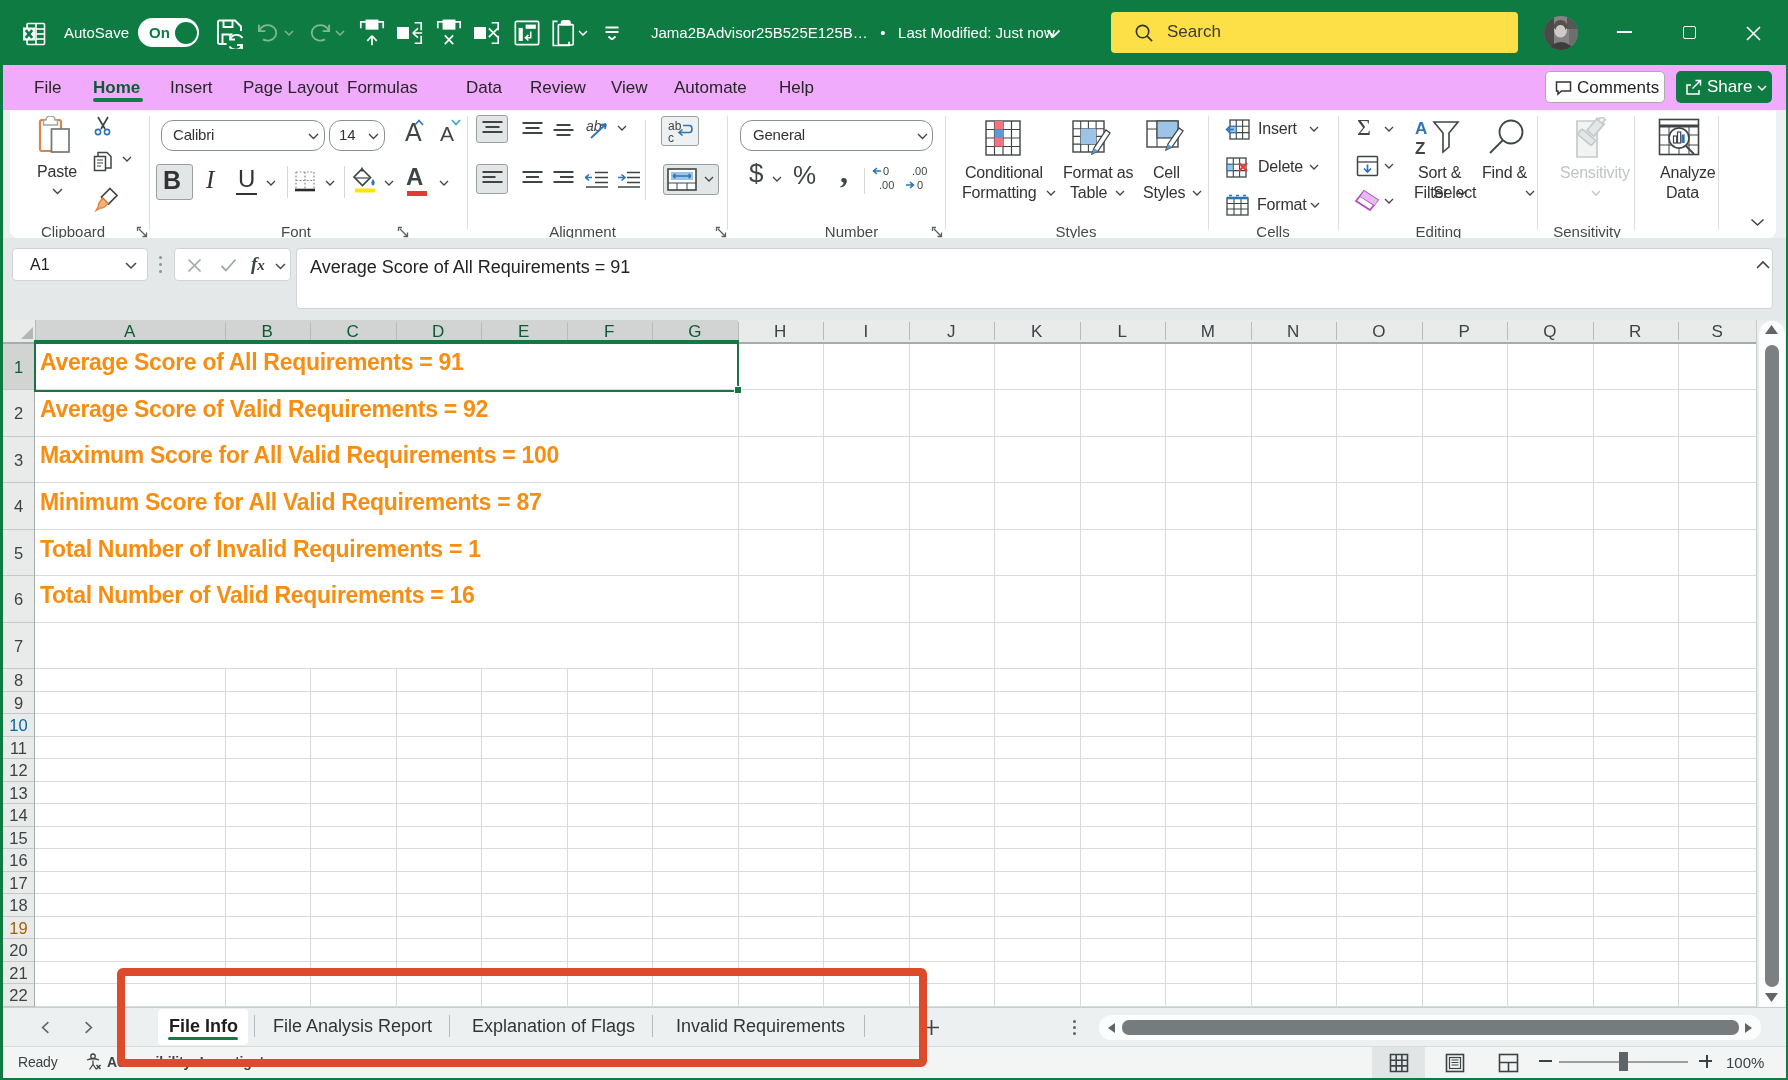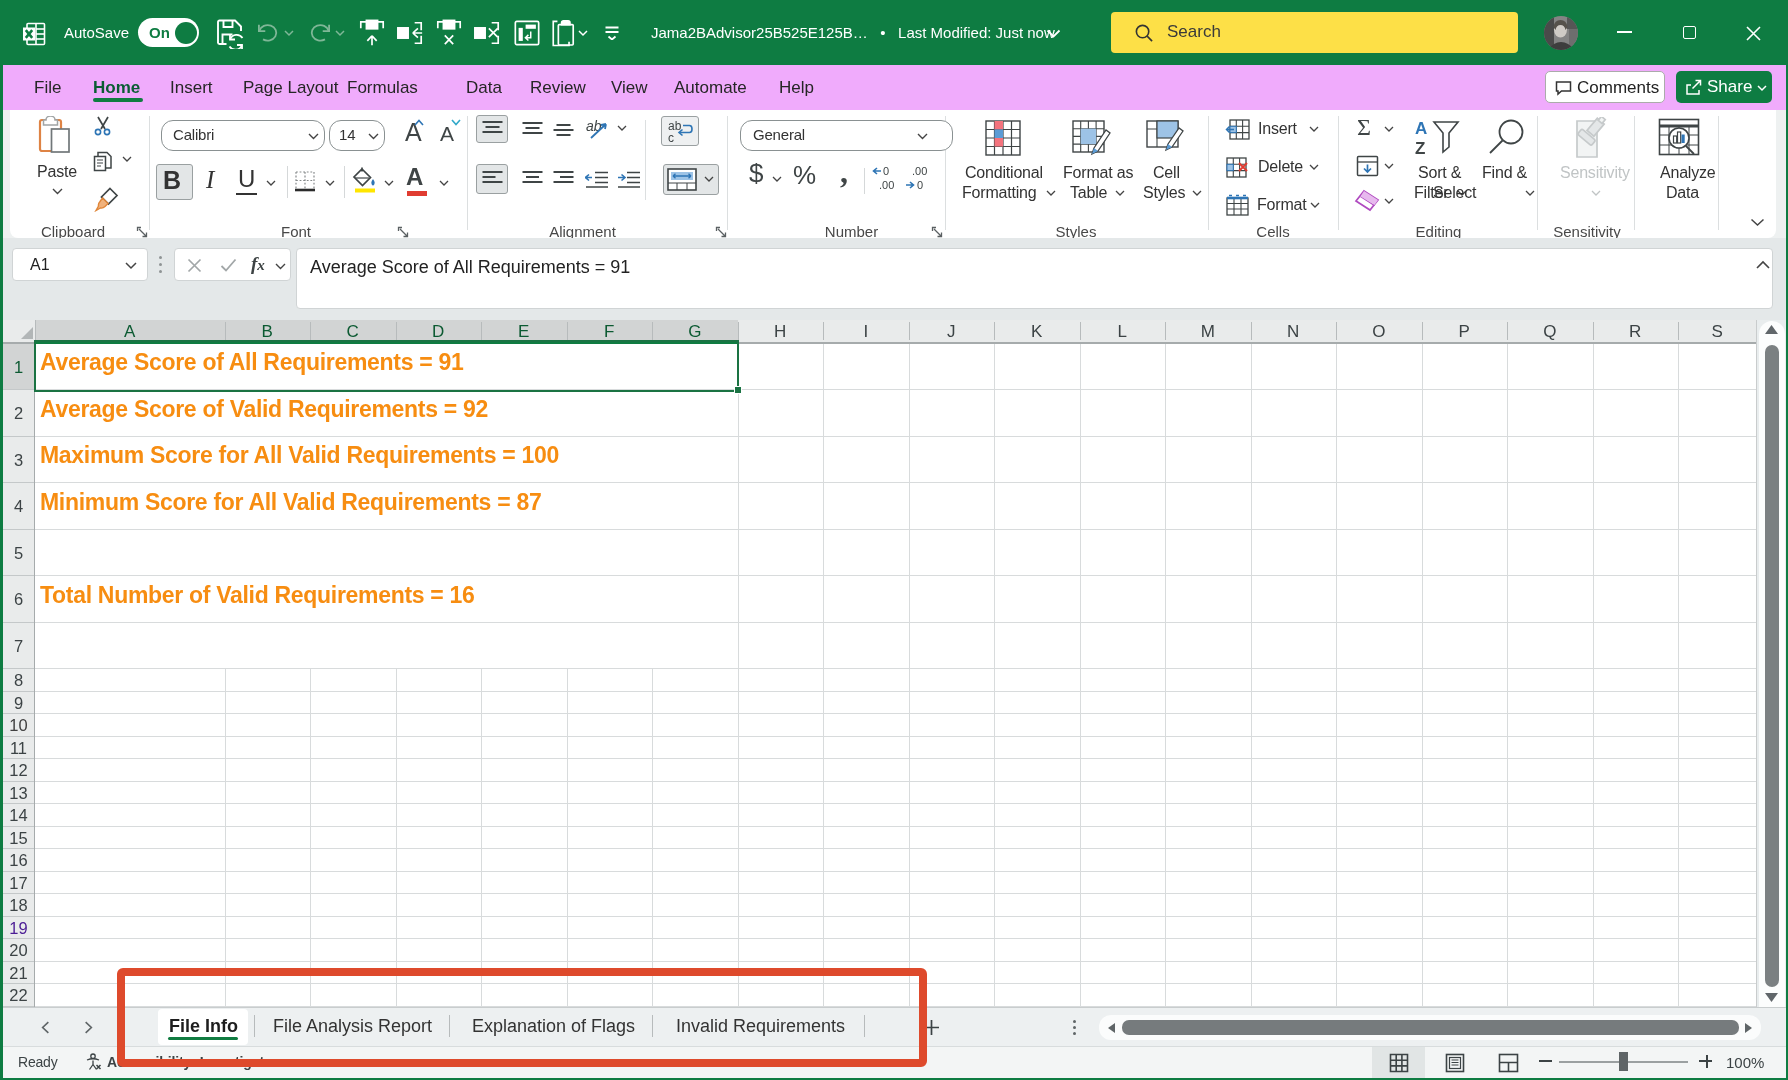--- a/index.html
+++ b/index.html
@@ -319,21 +319,21 @@
   </svg>
   <svg class="abs" style="left:694px;top:66px" width="10" height="7" viewBox="0 0 10 7" fill="none" stroke="#444" stroke-width="1.3">
       <path d="M1 1 l4 4 4-4"></path>
     </svg>
   <div class="abs" style="left:635px;top:10px;width:1px;height:80px;background:#dcdfe0;"></div>
   <div class="glabel" style="left:535px;width:75px;">Alignment</div>
   <svg class="abs" style="left:705px;top:116px" width="12" height="12" viewBox="0 0 12 12" fill="none" stroke="#5a6062" stroke-width="1.3">
     <path d="M1.5 5 v-3.5 h3.5 M3 3 l7 7 M10.5 6.5 v4 h-4"></path>
   </svg>
 
-  <div class="rbox" style="left:730px;top:10px;width:213px;height:31px;">
+  <div class="rbox" style="left:730px;top:10px;width:193px;height:31px;">
     <div class="rlab" style="left:12px;top:5px;font-size:15px;">General</div>
     <svg class="abs" style="left:176px;top:12px" width="11" height="7" viewBox="0 0 11 7" fill="none" stroke="#444" stroke-width="1.4">
         <path d="M1 1 l4.5 4.5 4.5-4.5"></path>
       </svg>
   </div>
   <div class="abs" style="left:739px;top:48px;font-size:26px;color:#3f4546;">$</div>
   <svg class="abs" style="left:762px;top:66px" width="10" height="7" viewBox="0 0 10 7" fill="none" stroke="#444" stroke-width="1.3">
       <path d="M1 1 l4 4 4-4"></path>
     </svg>
   <div class="abs" style="left:783px;top:50px;font-size:26px;color:#3f4546;">%</div>
@@ -577,30 +577,30 @@
   <div class="abs" style="left:33.0px;top:0px;width:1px;height:21.5px;background:#b7bbbc;"></div>
   <div class="rowhdr" style="top:23.5px;height:46.5px;line-height:46.5px;background:#d2d4d4;color:#0c5a32;">1</div>
   <div class="rowhdr" style="top:70.0px;height:46.5px;line-height:46.5px;background:#e9ebeb;color:#3c4345;">2</div>
   <div class="rowhdr" style="top:116.6px;height:46.5px;line-height:46.5px;background:#e9ebeb;color:#3c4345;">3</div>
   <div class="rowhdr" style="top:163.1px;height:46.6px;line-height:46.6px;background:#e9ebeb;color:#3c4345;">4</div>
   <div class="rowhdr" style="top:209.7px;height:46.6px;line-height:46.6px;background:#e9ebeb;color:#3c4345;">5</div>
   <div class="rowhdr" style="top:256.2px;height:46.6px;line-height:46.6px;background:#e9ebeb;color:#3c4345;">6</div>
   <div class="rowhdr" style="top:302.8px;height:46.6px;line-height:46.6px;background:#e9ebeb;color:#3c4345;">7</div>
   <div class="rowhdr" style="top:349.4px;height:22.5px;line-height:22.5px;background:#e9ebeb;color:#3c4345;">8</div>
   <div class="rowhdr" style="top:371.9px;height:22.5px;line-height:22.5px;background:#e9ebeb;color:#3c4345;">9</div>
-  <div class="rowhdr" style="top:394.4px;height:22.5px;line-height:22.5px;background:#e9ebeb;color:#404040;text-align:center;">10</div>
+  <div class="rowhdr" style="top:394.4px;height:22.5px;line-height:22.5px;background:#e9ebeb;color:#0369a1;text-align:center;">10</div>
   <div class="rowhdr" style="top:416.9px;height:22.5px;line-height:22.5px;background:#e9ebeb;color:#3c4345;">11</div>
   <div class="rowhdr" style="top:439.4px;height:22.5px;line-height:22.5px;background:#e9ebeb;color:#3c4345;">12</div>
   <div class="rowhdr" style="top:461.9px;height:22.5px;line-height:22.5px;background:#e9ebeb;color:#3c4345;">13</div>
   <div class="rowhdr" style="top:484.4px;height:22.5px;line-height:22.5px;background:#e9ebeb;color:#3c4345;">14</div>
   <div class="rowhdr" style="top:506.9px;height:22.5px;line-height:22.5px;background:#e9ebeb;color:#3c4345;">15</div>
   <div class="rowhdr" style="top:529.4px;height:22.5px;line-height:22.5px;background:#e9ebeb;color:#3c4345;">16</div>
   <div class="rowhdr" style="top:551.9px;height:22.5px;line-height:22.5px;background:#e9ebeb;color:#3c4345;">17</div>
   <div class="rowhdr" style="top:574.4px;height:22.5px;line-height:22.5px;background:#e9ebeb;color:#3c4345;">18</div>
-  <div class="rowhdr" style="top:596.9px;height:22.5px;line-height:22.5px;background:#e9ebeb;color:#4c1d95;">19</div>
+  <div class="rowhdr" style="top:596.9px;height:22.5px;line-height:22.5px;background:#e9ebeb;color:#a16207;">19</div>
   <div class="rowhdr" style="top:619.4px;height:22.5px;line-height:22.5px;background:#e9ebeb;color:#3c4345;">20</div>
   <div class="rowhdr" style="top:641.9px;height:22.5px;line-height:22.5px;background:#e9ebeb;color:#3c4345;">21</div>
   <div class="rowhdr" style="top:664.4px;height:22.5px;line-height:22.5px;background:#e9ebeb;color:#3c4345;">22</div>
   <div class="abs" style="left:31.5px;top:23.5px;width:1.5px;height:663.4px;background:#a6abac;"></div>
   <div class="abs" style="left:0;top:69.0px;width:31.5px;height:1px;background:#c4c8c9;"></div>
   <div class="abs" style="left:0;top:115.6px;width:31.5px;height:1px;background:#c4c8c9;"></div>
   <div class="abs" style="left:0;top:162.1px;width:31.5px;height:1px;background:#c4c8c9;"></div>
   <div class="abs" style="left:0;top:208.7px;width:31.5px;height:1px;background:#c4c8c9;"></div>
   <div class="abs" style="left:0;top:255.2px;width:31.5px;height:1px;background:#c4c8c9;"></div>
   <div class="abs" style="left:0;top:301.8px;width:31.5px;height:1px;background:#c4c8c9;"></div>
@@ -657,20 +657,21 @@
   <div class="gl" style="left:33.0px;top:573.4px;width:1721.4px;height:1px;"></div>
   <div class="gl" style="left:33.0px;top:595.9px;width:1721.4px;height:1px;"></div>
   <div class="gl" style="left:33.0px;top:618.4px;width:1721.4px;height:1px;"></div>
   <div class="gl" style="left:33.0px;top:640.9px;width:1721.4px;height:1px;"></div>
   <div class="gl" style="left:33.0px;top:663.4px;width:1721.4px;height:1px;"></div>
   <div class="gl" style="left:33.0px;top:685.9px;width:1721.4px;height:1px;"></div>
   <div class="otext" style="top:29.3px;">Average Score of All Requirements = 91</div>
   <div class="otext" style="top:75.8px;">Average Score of Valid Requirements = 92</div>
   <div class="otext" style="top:122.4px;">Maximum Score for All Valid Requirements = 100</div>
   <div class="otext" style="top:168.9px;">Minimum Score for All Valid Requirements = 87</div>
+  <div class="otext" style="top:215.5px;">Total Number of Invalid Requirements = 1</div>
   <div class="otext" style="top:262.1px;">Total Number of Valid Requirements = 16</div>
   <div class="abs" style="left:31.5px;top:19.5px;width:705.5px;height:52.0px;border:2.5px solid #1a7343;"></div>
   <div class="abs" style="left:731.5px;top:66.0px;width:8px;height:8px;background:#1a7343;border:1.5px solid #fff;"></div>
   <div class="abs" style="left:1754.4px;top:0;width:29.6px;height:687px;background:#e9edee;border-left:1px solid #c9cccd;"></div>
   <div class="abs" style="left:1756.5px;top:1px;width:26px;height:686px;background:#fcfdfd;border-radius:13px 13px 0 0;"></div>
   <svg class="abs" style="left:1762px;top:4px" width="15" height="11" viewBox="0 0 15 11">
       <path d="M7.5 1 L14 10 H1 Z" fill="#60666a"></path>
     </svg>
   <div class="abs" style="left:1763px;top:25px;width:14px;height:642px;background:#7b8082;border-radius:7px;"></div>
   <svg class="abs" style="left:1762px;top:672px" width="15" height="11" viewBox="0 0 15 11">

